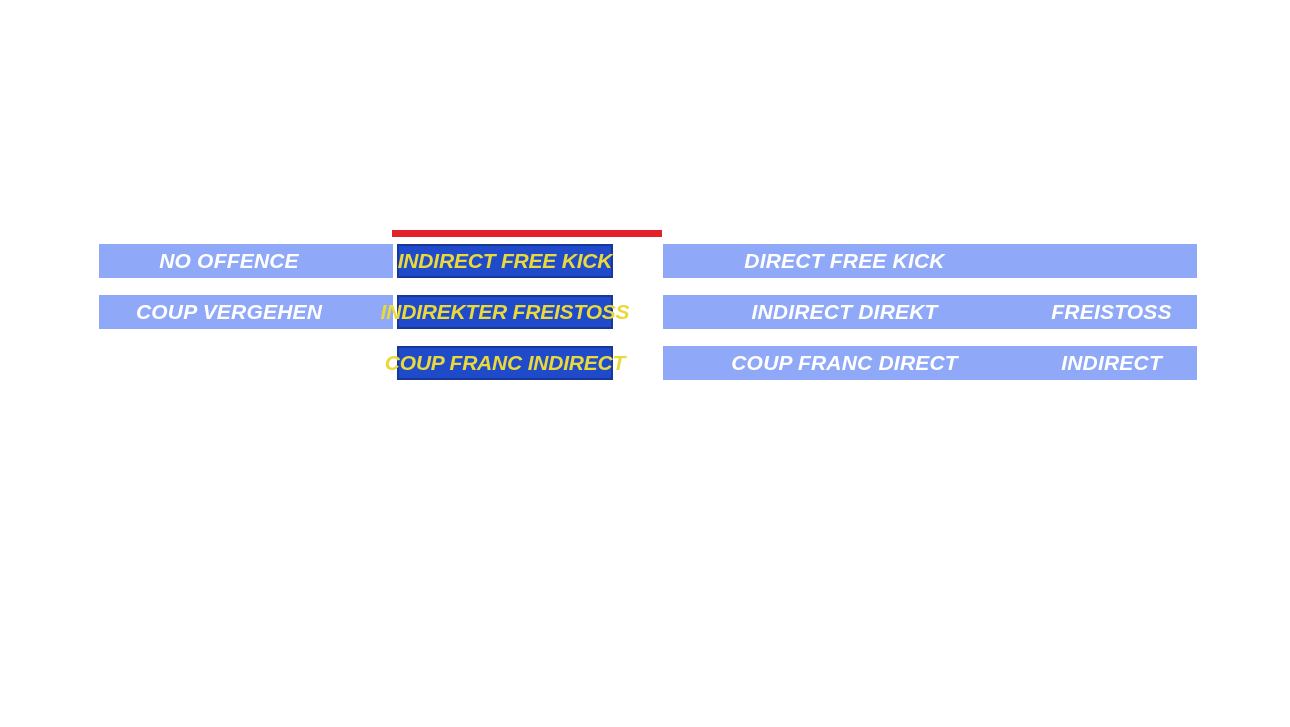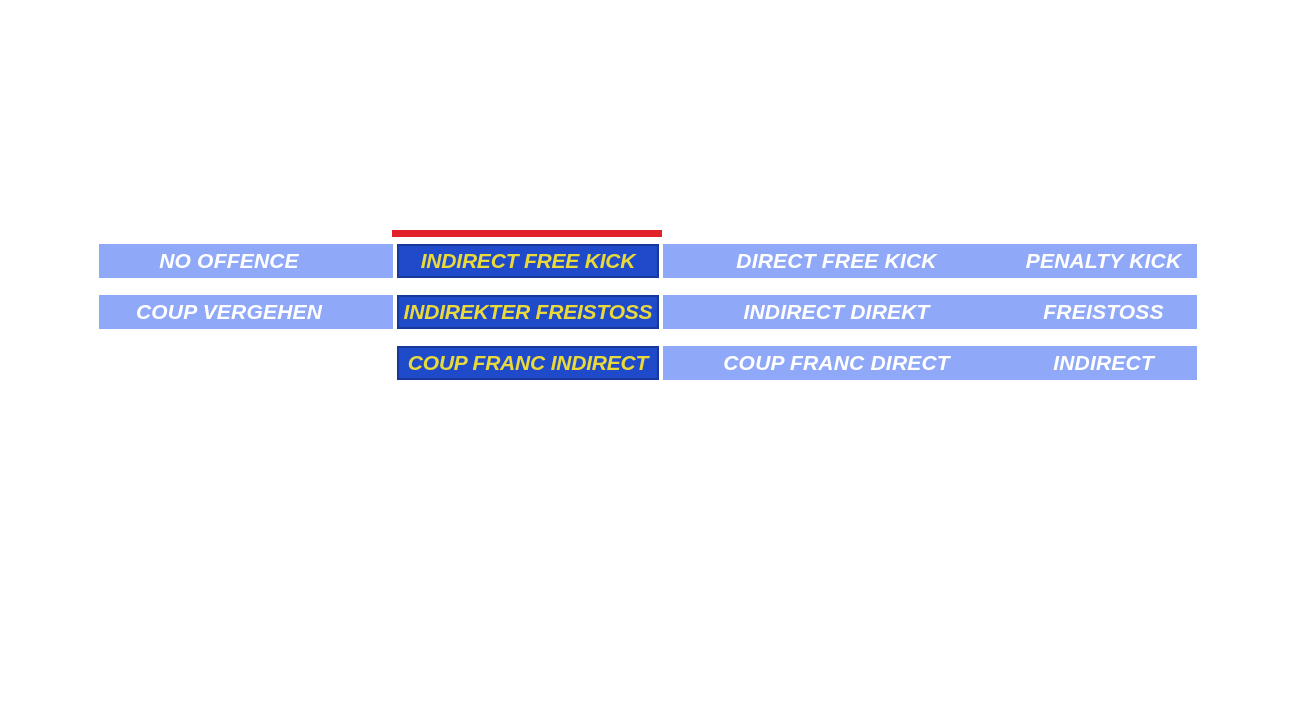--- a/index.html
+++ b/index.html
@@ -54,21 +54,21 @@
     left: 99px;
     width: 294px;
     background: var(--option-bar, #8FA8F7);
   }
   .cell.col1 .lbl {
     position: relative;
     left: -17px;
   }
   .cell.col2 {
     left: 397px;
-    width: 262px;
+    width: 216px;
     background: var(--selected-fill, #1F4BCB);
     border: 2px solid var(--selected-border, #17379A);
     color: var(--selected-text, #E9D93B);
     letter-spacing: -0.2px;
   }
   .rightbar {
     position: absolute;
     top: 0;
     left: 663px;
     width: 534px;
@@ -81,43 +81,41 @@
     height: 34px;
     display: flex;
     align-items: center;
     justify-content: center;
     font-size: 21px;
     font-weight: bold;
     letter-spacing: 0.2px;
     white-space: nowrap;
     color: var(--option-text, #ffffff);
     cursor: pointer;
+    margin-left: 8px;
   }
   .subcell.col3 { left: 0; width: 65%; }
   .subcell.col4 { left: 65%; width: 35%; }
   .lbl { display: inline-block; }
 </style>
 </head>
 <body>
 
 <div class="stage">
 
   <div class="indicator"></div>
 
   <div class="row r0">
     <div class="cell col1">
       <span class="lbl">NO OFFENCE</span>
     </div>
     <div class="cell col2">INDIRECT FREE KICK</div>
     <div class="rightbar">
       <div class="subcell col3">
         <span class="lbl">DIRECT FREE KICK</span>
-      </div>
-      <div class="subcell col4">
-        <span class="lbl">PENALTY KICK</span>
       </div>
     </div>
   </div>
 
   <div class="row r1">
     <div class="cell col1">
       <span class="lbl">COUP VERGEHEN</span>
     </div>
     <div class="cell col2">INDIREKTER FREISTOSS</div>
     <div class="rightbar">

